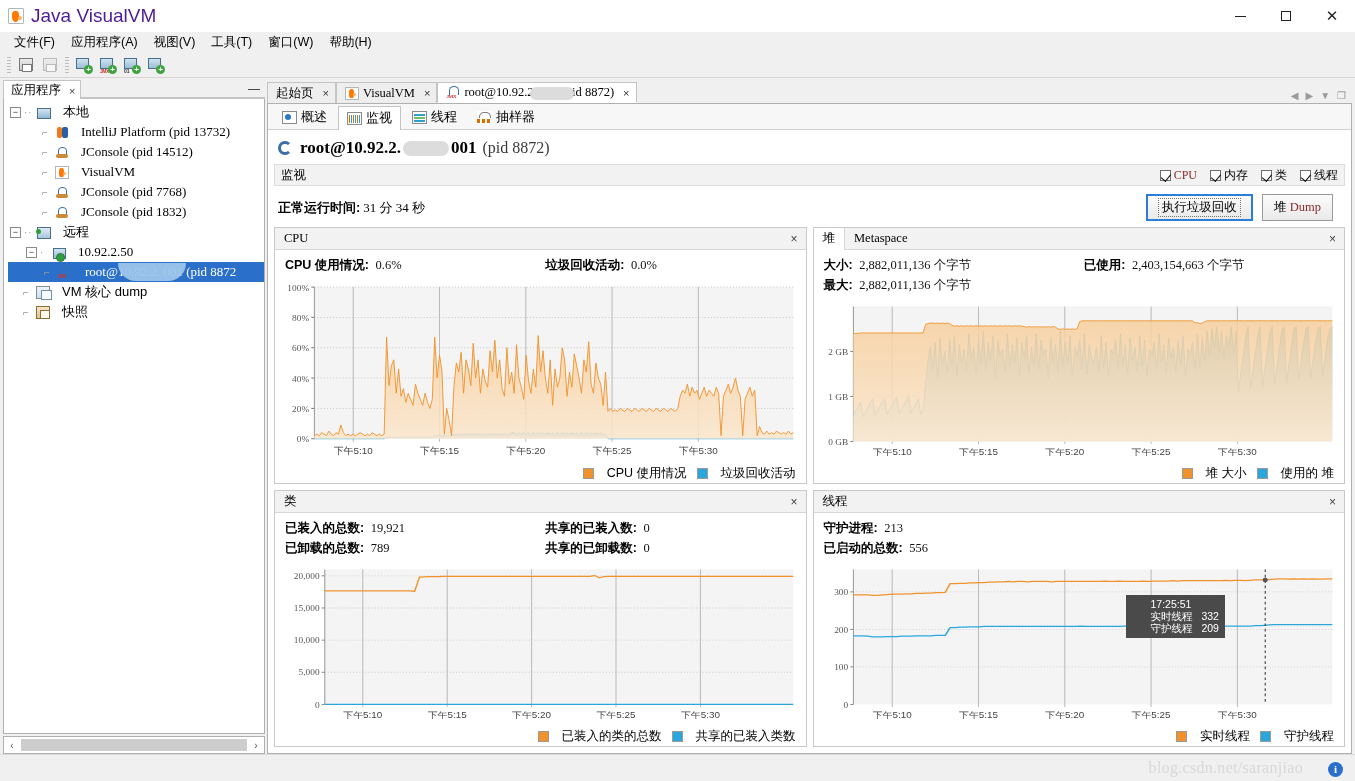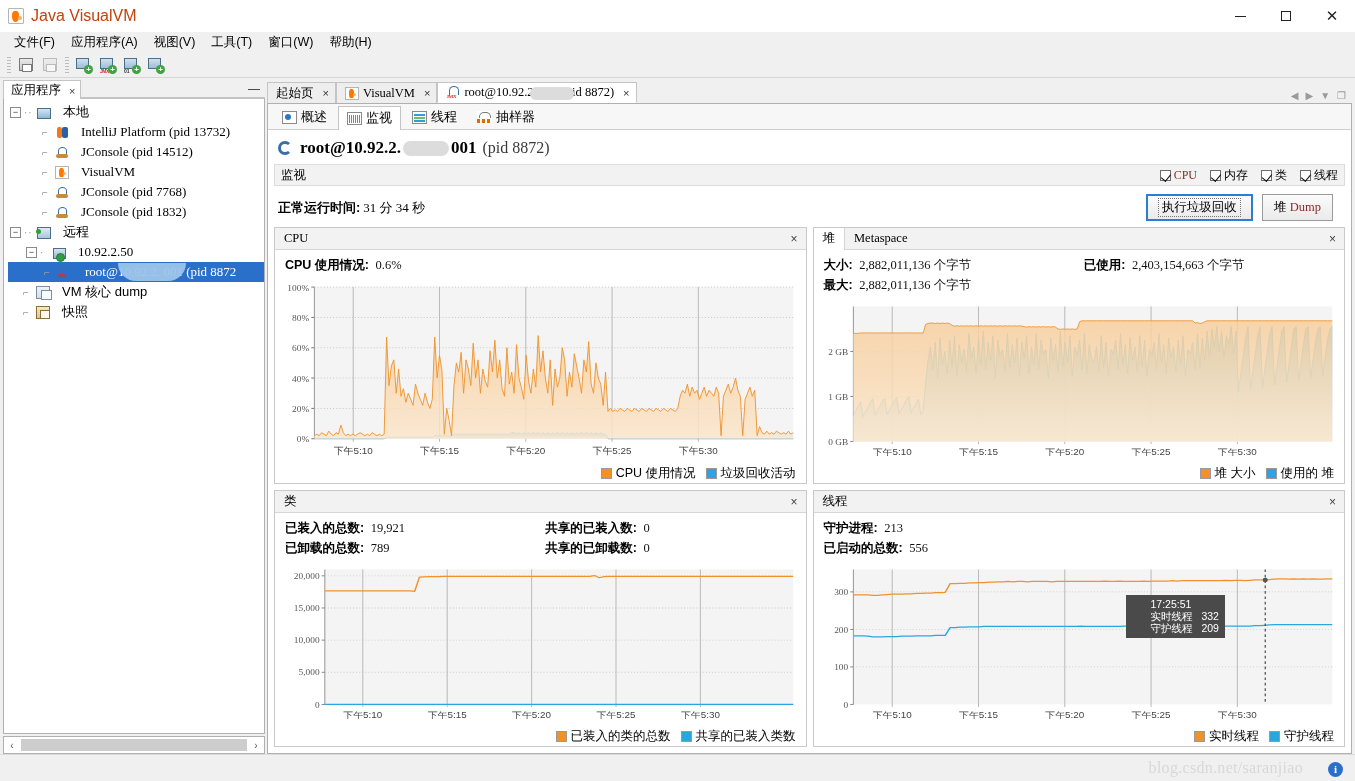--- a/index.html
+++ b/index.html
@@ -23,21 +23,21 @@
     border:1px solid #b5b5b5;background:#fff;border-radius:1px;
   }
   #titlebar .app-icon::before{
     content:"";position:absolute;left:3px;top:2px;width:7px;height:11px;
     background:#ff7800;border-radius:40% 40% 50% 50%;
   }
   #titlebar .app-icon::after{
     content:"";position:absolute;left:9px;top:7px;width:4px;height:4px;
     background:#ffb060;border-radius:50%;
   }
-  #titlebar .title{font-size:16px;color:#c2410c;}
+  #titlebar .title{font-size:19px;color:#4c1d95;}
   #winbtns{margin-left:auto;display:flex;height:32px;}
   #winbtns .wb{width:46px;height:32px;display:flex;align-items:center;justify-content:center;
     color:#222;font-size:13px;}
   .wb .min{display:block;width:11px;height:1px;background:#222;}
   .wb .max{display:block;width:10px;height:10px;border:1px solid #222;}
   .wb .cls{font-size:15px;line-height:1;font-family:"DejaVu Sans",sans-serif;}
   
   #menubar{height:20px;display:flex;align-items:center;padding-left:6px;background:#f0f0f0;}
   #menubar .mi{padding:2px 8px;font-size:12.5px;color:#000;white-space:nowrap;}
   
@@ -185,21 +185,21 @@
   .phead .px{margin-left:auto;padding:0 8px;color:#444;font-size:12px;}
   .pstats{display:flex;padding:7px 0 4px 10px;font-size:12.5px;}
   .pstats .col{width:50%;}
   .pstats .row{margin-bottom:3px;white-space:nowrap;}
   .pstats .k{font-weight:bold;}
   .pstats .v{font-family:"Liberation Serif",serif;margin-left:3px;color:#111;}
   .chartwrap{flex:1;position:relative;min-height:0;padding:0 6px 0 4px;}
   .chartwrap svg{width:100%;height:100%;display:block;}
   .plegend{height:20px;display:flex;align-items:center;justify-content:flex-end;
      gap:10px;padding-right:10px;font-size:12.5px;}
-  .lgitem{display:flex;align-items:center;gap:4px;}
+  .lgitem{display:flex;align-items:center;gap:13px;}
   .lgsw{width:11px;height:11px;border:1px solid #9a9a9a;}
   
   #status{position:absolute;left:0;bottom:0;width:100%;height:27px;background:#f0f0f0;
      border-top:1px solid #dcdcdc;display:flex;align-items:center;}
   #status .wm{position:absolute;right:52px;bottom:4px;font-size:16px;color:#d8d8d8;
      font-family:"Liberation Serif",serif;letter-spacing:.3px;}
   #status .info{position:absolute;right:12px;bottom:4px;width:15px;height:15px;border-radius:50%;
      background:#2a6fc9;color:#fff;font-size:11px;font-weight:bold;text-align:center;line-height:15px;
      font-family:"Liberation Serif",serif;}
   .tipbox{position:absolute;background:#4a4a4a;color:#fff;font-size:10.5px;
@@ -443,20 +443,26 @@
         <div class="panel">
           <div class="phead">
             <span class="ptitle en">CPU</span>
             <span class="px">×</span>
           </div>
           <div class="pstats">
             <div class="col">
               <div class="row">
                 <span class="k">CPU 使用情况:</span>
                 <span class="v">0.6%</span>
+              </div>
+            </div>
+            <div class="col">
+              <div class="row">
+                <span class="k">垃圾回收活动:</span>
+                <span class="v">0.0%</span>
               </div>
             </div>
           </div>
           <div class="chartwrap">
             <svg id="svg-cpu" viewBox="0 0 500 180" preserveAspectRatio="none">
                 <defs>
                   <linearGradient id="gradOsvg-cpu" x1="0" y1="0" x2="0" y2="1">
                     <stop offset="0%" stop-color="#f7cf9e"></stop>
                     <stop offset="100%" stop-color="#fbe6cc"></stop>
                   </linearGradient>

